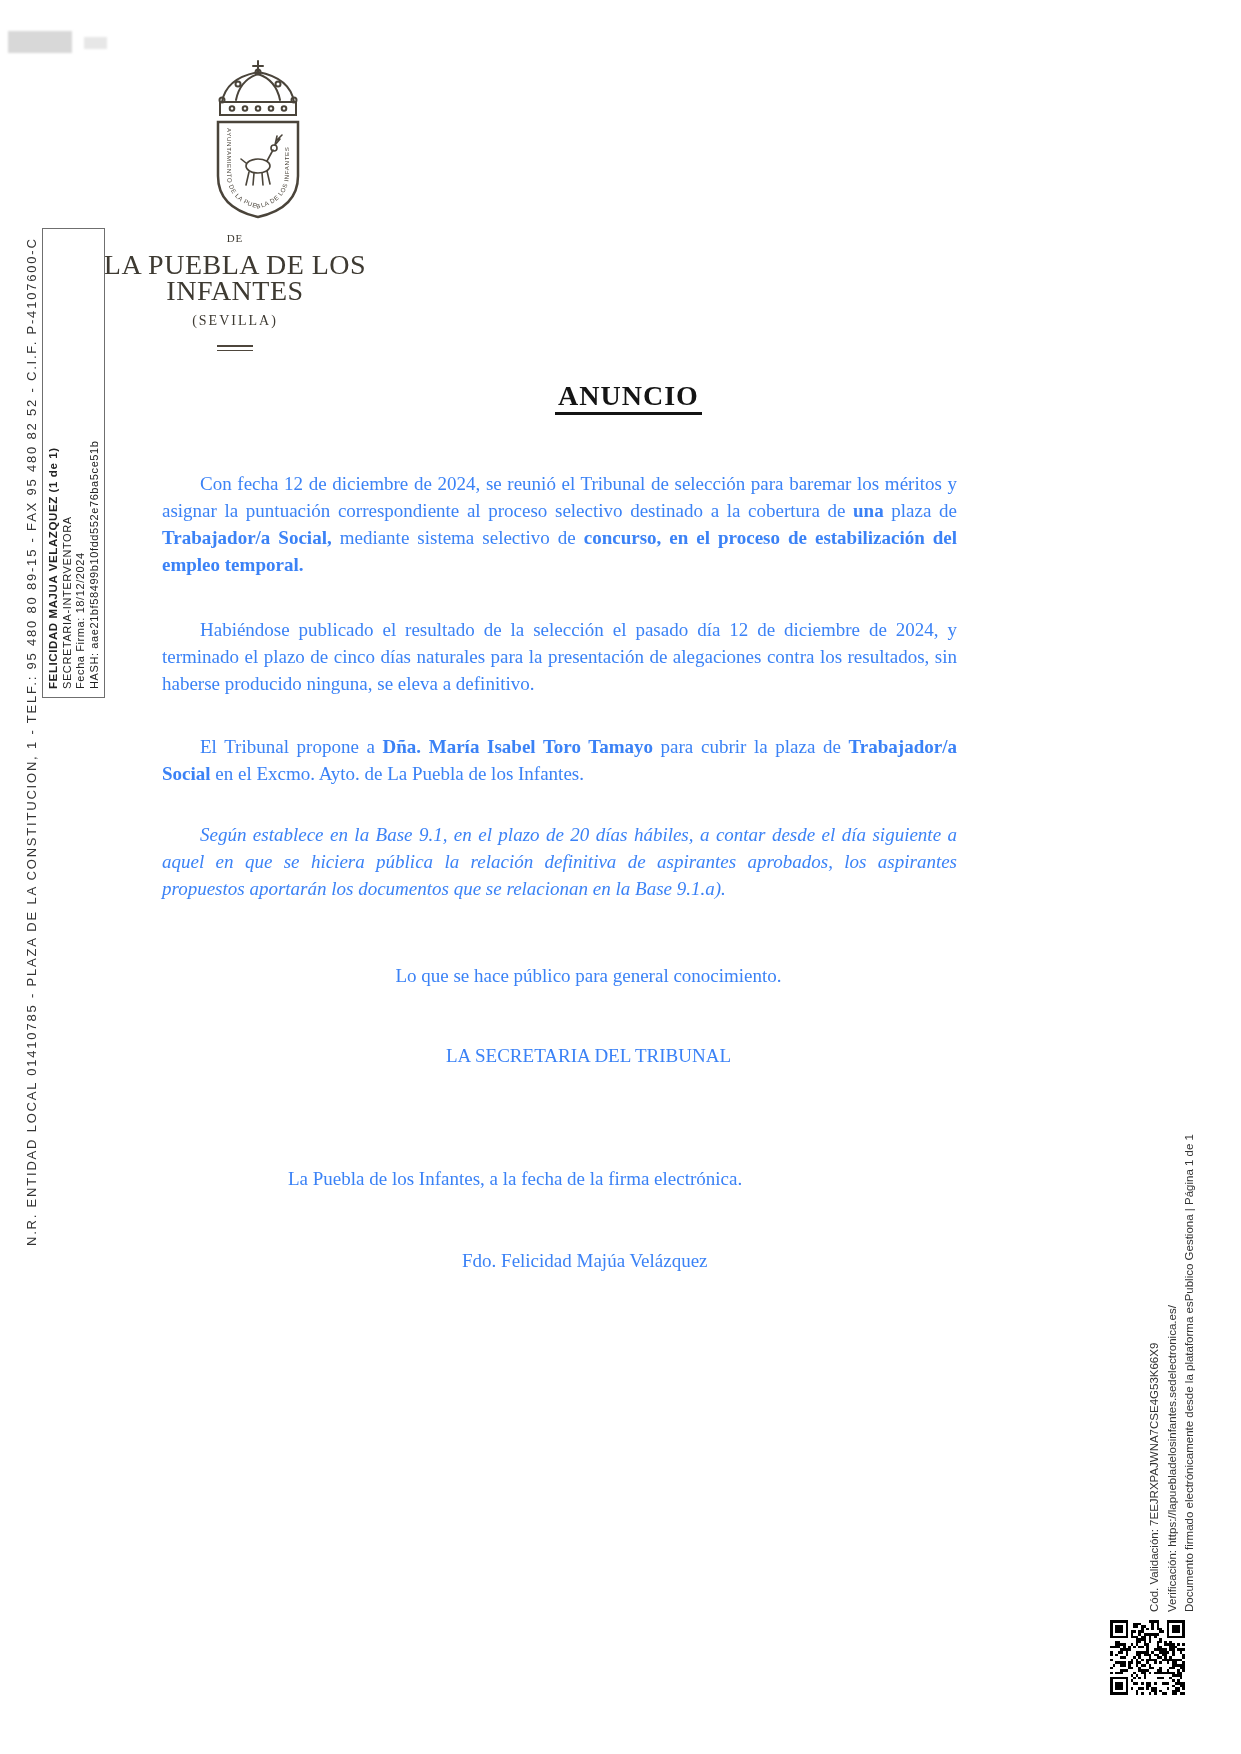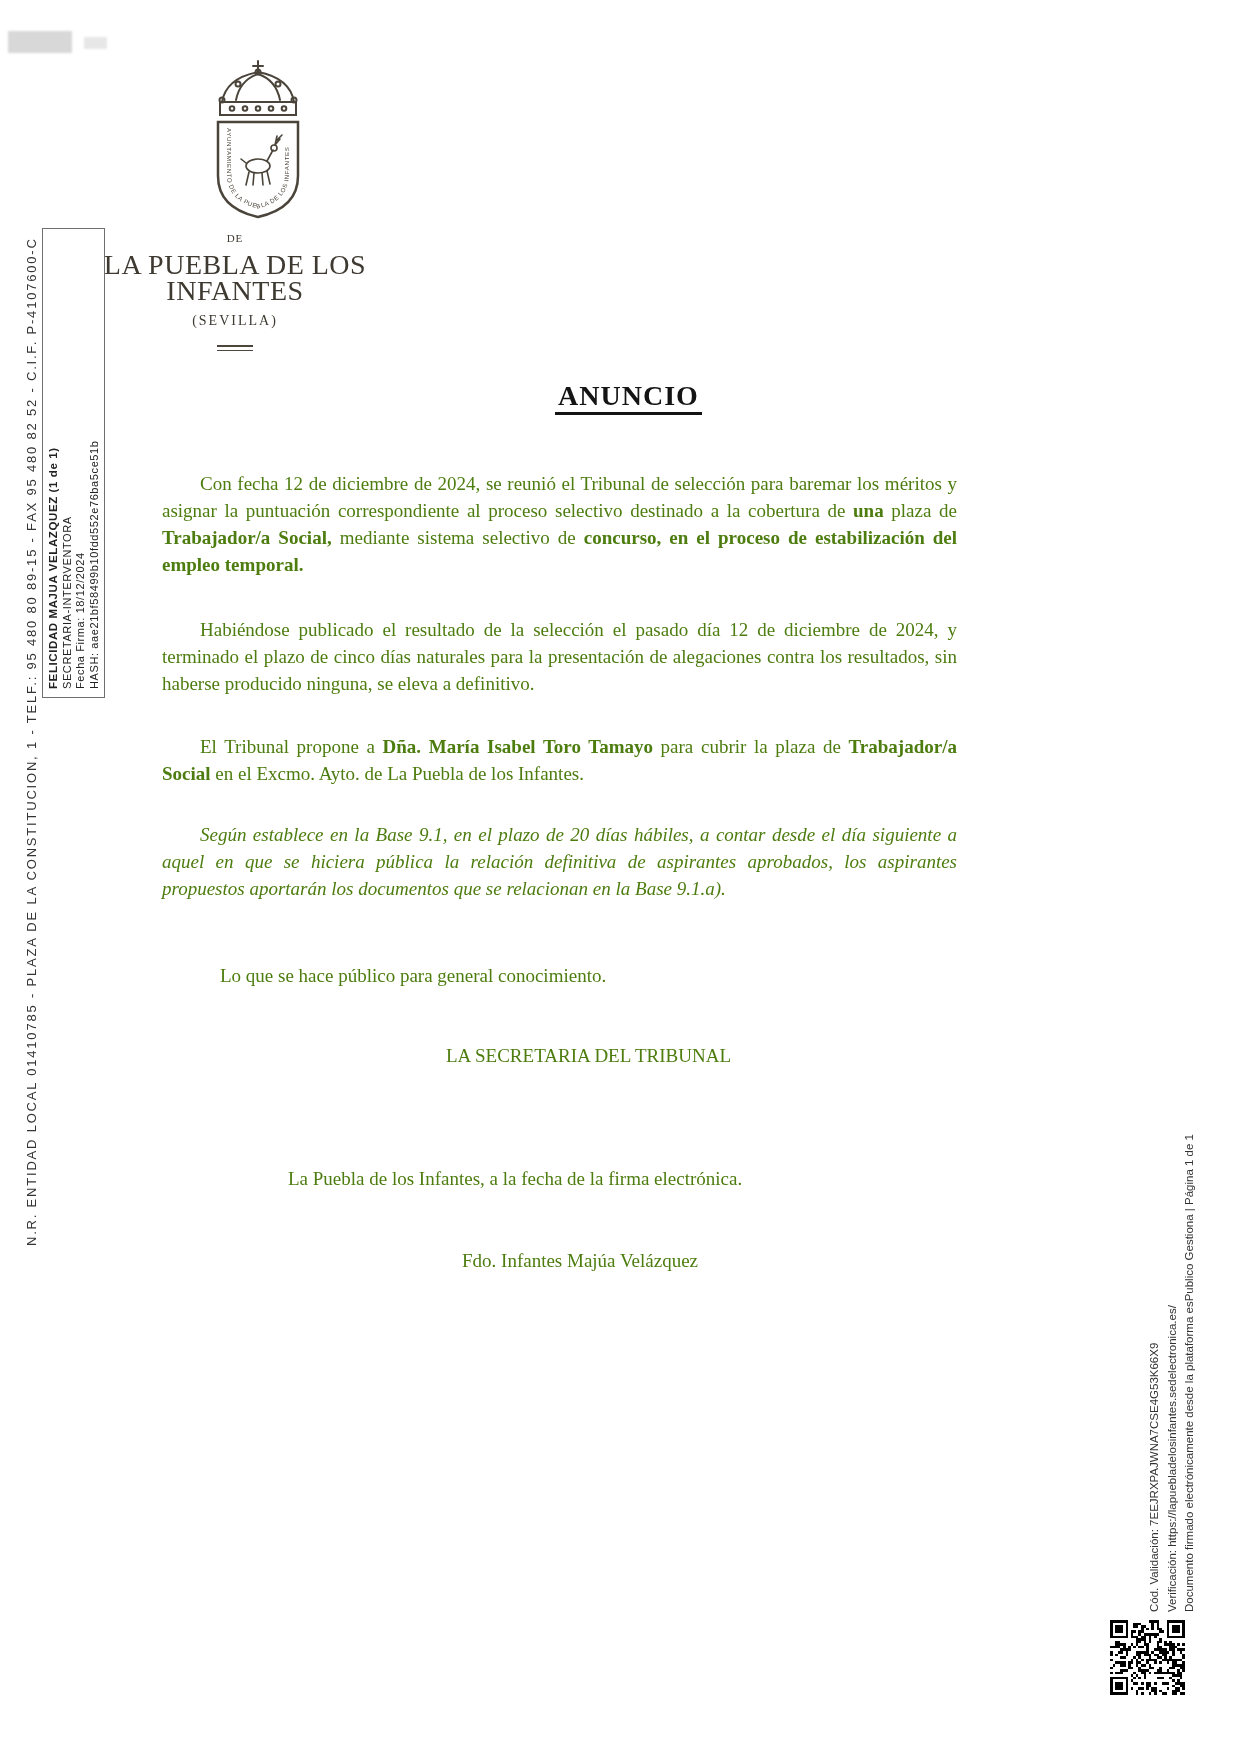--- a/index.html
+++ b/index.html
@@ -19,27 +19,27 @@
   .org3{font-size:28px;line-height:26px;margin-top:6px;letter-spacing:.5px;}
   .org4{font-size:14px;line-height:16px;margin-top:9px;letter-spacing:2px;}
   .rule{width:36px;margin:16px auto 0;border-top:2px solid #4e463c;border-bottom:1px solid #4e463c;height:3px;}
 
   
   .title{top:380px;left:8px;width:100%;text-align:center;}
   .title span{font-weight:bold;font-size:28px;line-height:32px;letter-spacing:1px;
     color:#141414;border-bottom:3px solid #141414;padding:0 3px 1px;}
 
   
-  .content{left:162px;top:470px;width:795px;font-size:19px;line-height:27px;color:#4d7c0f;}
+  .content{left:162px;top:470px;width:795px;font-size:19px;line-height:27px;color:#3b82f6;}
   .para{margin:0;text-align:justify;text-indent:38px;}
   .pp1{margin-bottom:38px;}
   .pp2{margin-bottom:36px;}
   .pp3{margin-bottom:34px;}
   .pp4{margin-bottom:60px;font-style:italic;}
-  .pp5{margin-bottom:53px;text-indent:58px;text-align:left;}
+  .pp5{margin-bottom:53px;text-indent:58px;text-align:center;}
   .pp6{margin-bottom:55px;text-indent:0;padding-left:126px;text-align:left;}
   .pp7{margin-bottom:96px;text-indent:0;padding-left:284px;text-align:left;}
   .pp8{text-indent:0;padding-left:300px;text-align:left;}
 
   
   .vert{position:absolute;}
   .rot{transform-origin:0 0;font-family:"Liberation Sans",sans-serif;color:#2e2e2e;}
   .stampbox{left:42px;top:228px;width:63px;height:470px;border:1px solid #6f6f6f;box-sizing:border-box;}
   .stampbox .rot{width:470px;height:61px;transform:rotate(-90deg) translateX(-470px);padding:4px 0 0 10px;box-sizing:border-box;}
   .stampline{font-size:11px;line-height:13.5px;letter-spacing:.6px;color:#222;white-space:nowrap;}
@@ -119,21 +119,21 @@
   <p class="para pp3"><span>El Tribunal propone a </span><b>Dña. María Isabel Toro Tamayo</b><span> para cubrir la plaza de </span><b>Trabajador/a Social</b><span> en el Excmo. Ayto. de La Puebla de los Infantes.</span></p>
 
   <p class="para pp4">Según establece en la Base 9.1, en el plazo de 20 días hábiles, a contar desde el día siguiente a aquel en que se hiciera pública la relación definitiva de aspirantes aprobados, los aspirantes propuestos aportarán los documentos que se relacionan en la Base 9.1.a).</p>
 
   <p class="para pp5">Lo que se hace público para general conocimiento.</p>
 
   <p class="para pp7">LA SECRETARIA DEL TRIBUNAL</p>
 
   <p class="para pp6">La Puebla de los Infantes, a la fecha de la firma electrónica.</p>
 
-  <p class="para pp8">Fdo. Infantes Majúa Velázquez</p>
+  <p class="para pp8">Fdo. Felicidad Majúa Velázquez</p>
 </div>
 
 <div class="vert stampbox">
   <div class="rot">
     <div class="stampline b">FELICIDAD MAJUA VELAZQUEZ (1 de 1)</div>
     <div class="stampline">SECRETARIA-INTERVENTORA</div>
     <div class="stampline">Fecha Firma: 18/12/2024</div>
     <div class="stampline">HASH: aae21bf58499b10fdd552e76ba5ce51b</div>
   </div>
 </div>

